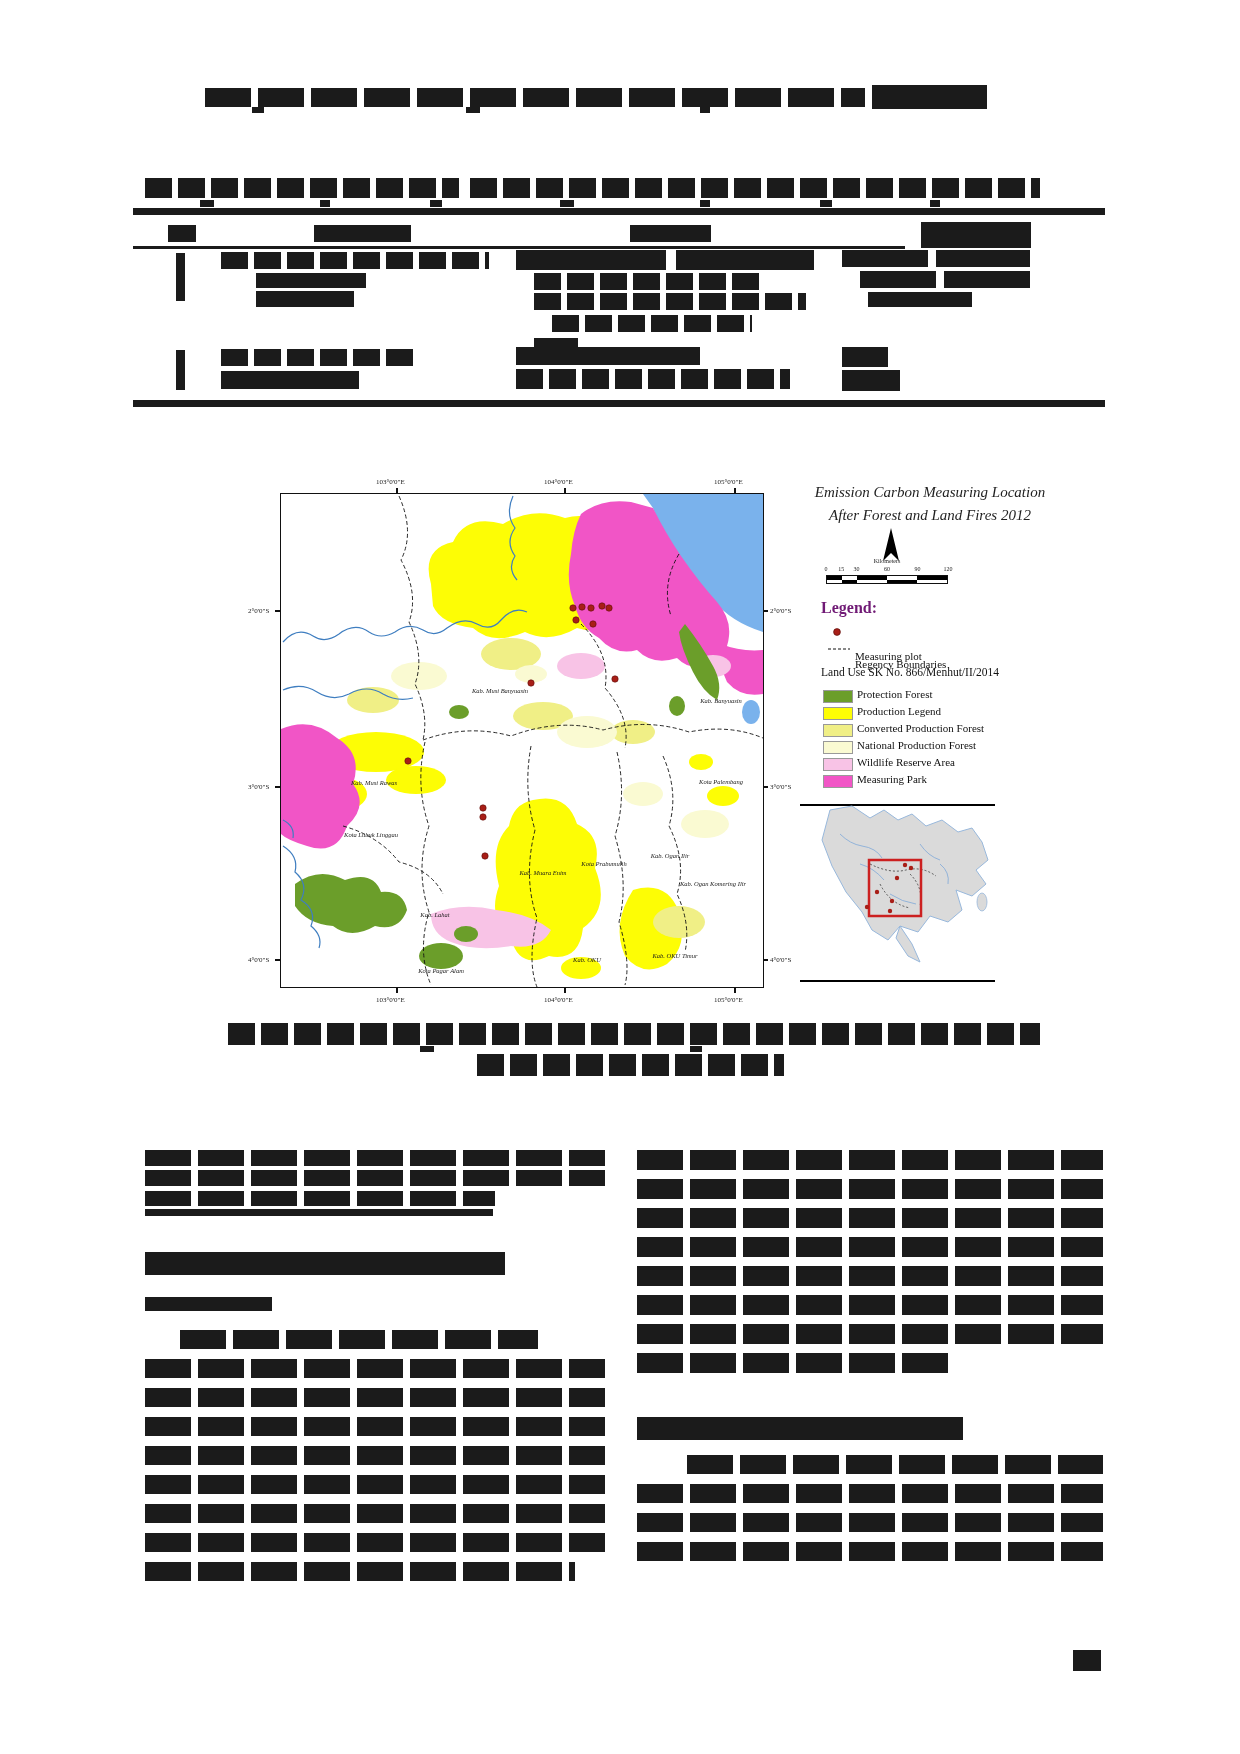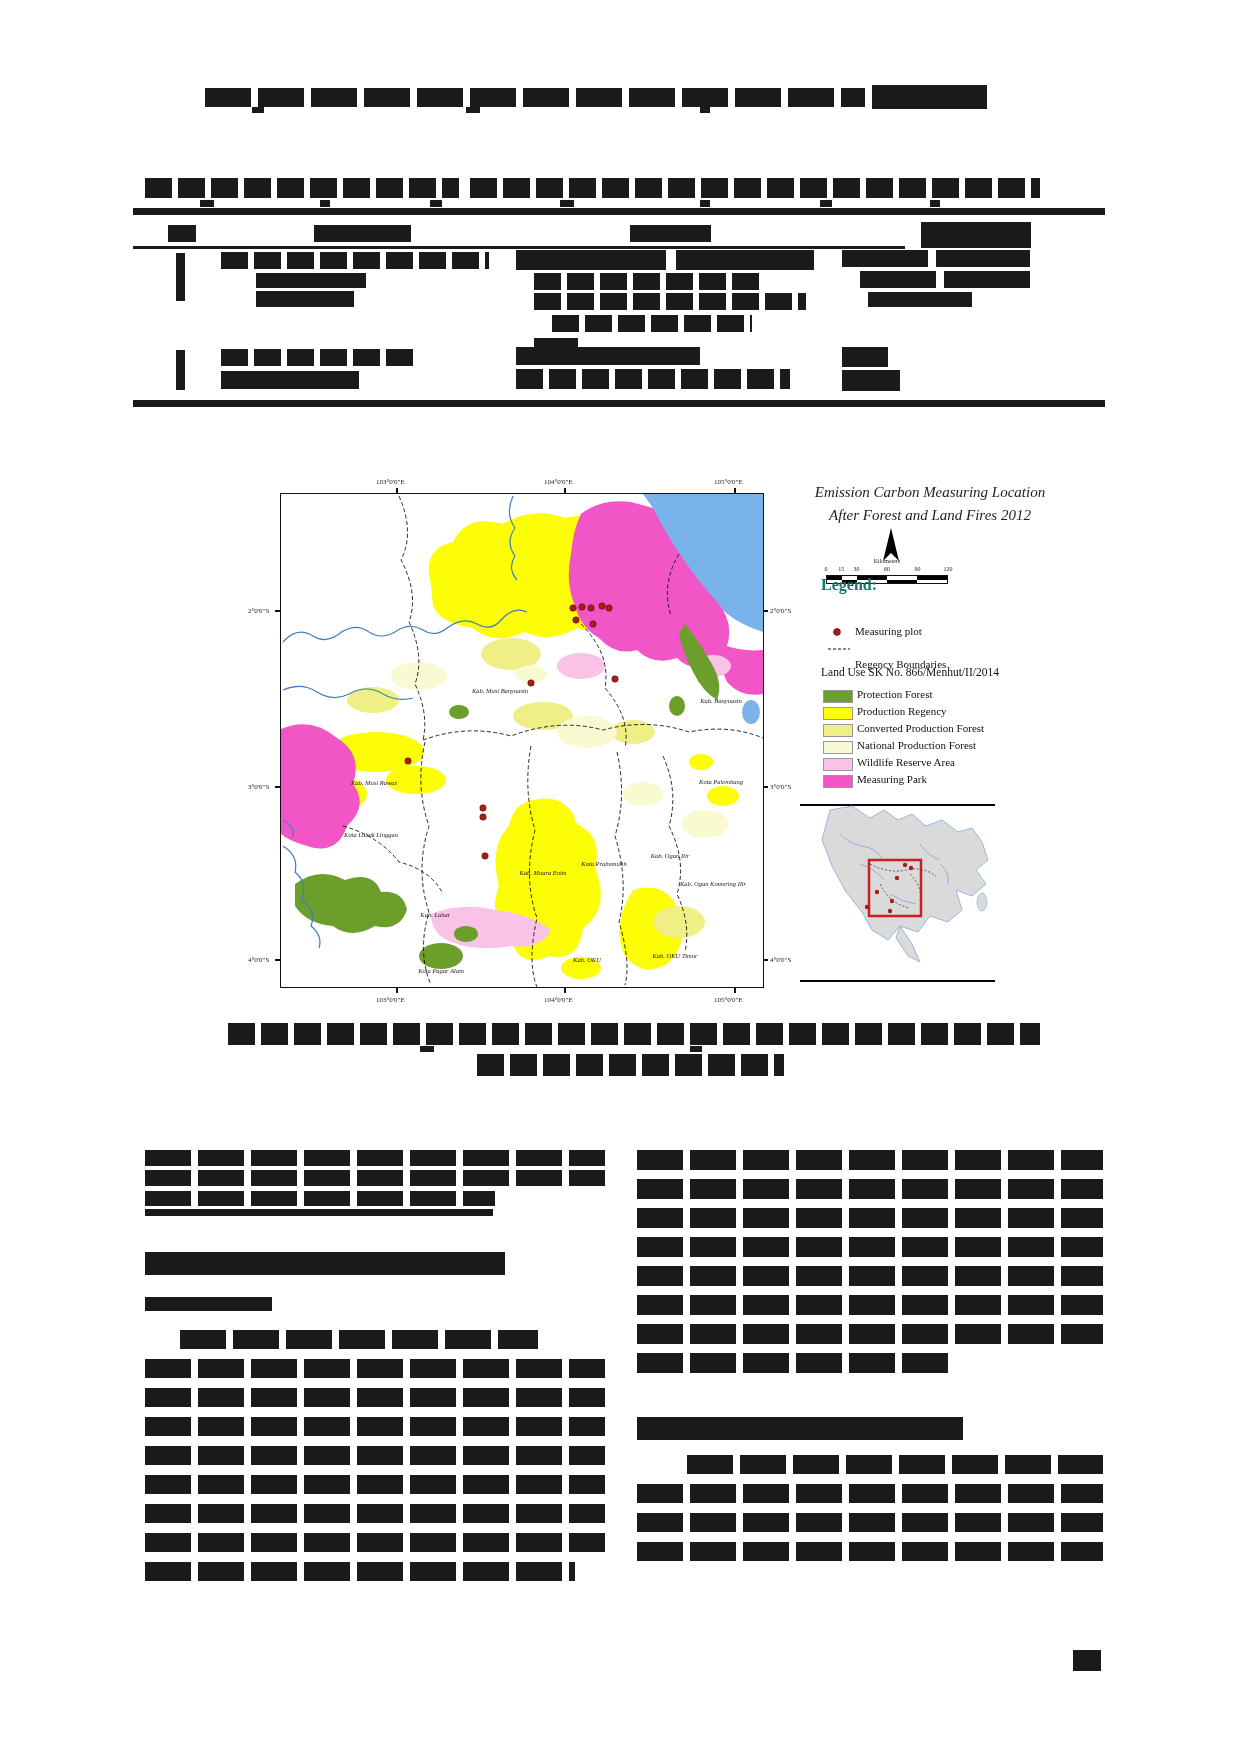--- a/index.html
+++ b/index.html
@@ -8,21 +8,21 @@
   
   .rs{position:absolute;background:#1b1b1b;}
   .rl{position:absolute;background-image:repeating-linear-gradient(90deg,#1b1b1b 0 46px,#ffffff 46px 53px);background-color:transparent;}
   .rw{position:absolute;background-image:repeating-linear-gradient(90deg,#1b1b1b 0 27px,#ffffff 27px 33px);}
   
   .mapframe{position:absolute;left:280px;top:493px;width:482px;height:493px;border:1.6px solid #111;box-sizing:content-box;background:#fff;}
   .ticklab{position:absolute;font-size:7px;color:#222;font-family:"Liberation Serif",serif;white-space:nowrap;}
   .tick{position:absolute;background:#111;}
   .fig-title{position:absolute;left:780px;top:481px;width:300px;text-align:center;color:#1f1f1f;
              font-size:15px;line-height:23px;font-family:"Liberation Serif",serif;font-style:italic;}
-  .legend-head{position:absolute;left:821px;top:576px;font-size:16px;font-weight:bold;color:#0f766e;}
+  .legend-head{position:absolute;left:821px;top:599px;font-size:16px;font-weight:bold;color:#701a75;}
   .leg-label{position:absolute;font-size:11px;color:#111;white-space:nowrap;}
   .swatch{position:absolute;width:28px;height:11px;border:0.5px solid #999;}
   .kmlab{position:absolute;left:826px;top:558px;width:122px;text-align:center;font-size:6px;color:#222;}
   .sbticks{position:absolute;left:826px;top:566px;width:130px;height:8px;font-size:6px;color:#222;}
   .sbticks span{position:absolute;top:0;transform:translateX(-50%);}
   .sbar{position:absolute;left:826px;top:575px;width:122px;height:9px;border:1px solid #111;box-sizing:border-box;}
   .sbar .seg{position:absolute;top:0;height:3.5px;}
   .sbar .seg2{position:absolute;bottom:0;height:3.5px;}
   .inset{position:absolute;left:800px;top:804px;width:195px;height:178px;background:#fff;}
   .badge{position:absolute;left:1073px;top:1650px;width:28px;height:21px;background:#1b1b1b;}
@@ -245,31 +245,31 @@
     <div class="seg2" style="left:12.5%;width:12.5%;background:#000"></div>
     <div class="seg2" style="left:25%;width:25%;background:#fff"></div>
     <div class="seg2" style="left:50%;width:25%;background:#000"></div>
     <div class="seg2" style="left:75%;width:25%;background:#fff"></div>
   </div>
 
   <div class="legend-head">Legend:</div>
   <svg style="position:absolute;left:831px;top:626px" width="12" height="12">
     <circle cx="6" cy="6" r="3.4" fill="var(--c-plot)" stroke="#5d0f0c" stroke-width="0.7"></circle>
   </svg>
-  <span class="leg-label" style="left:855px;top:625px">Measuring plot</span>
+  <span class="leg-label" style="left:855px;top:650px">Measuring plot</span>
   <svg style="position:absolute;left:828px;top:646px" width="22" height="6">
     <line x1="0" y1="3" x2="22" y2="3" stroke="#111" stroke-width="1" stroke-dasharray="3 2"></line>
   </svg>
   <span class="leg-label" style="left:855px;top:658px">Regency Boundaries</span>
   <span class="leg-label" style="left:821px;top:666px;font-size:11.5px">Land Use SK No. 866/Menhut/II/2014</span>
 
   <span class="swatch" style="left: 823px; top: 690px; background: rgb(107, 158, 42);"></span>
   <span class="leg-label" style="left:857px;top:688px">Protection Forest</span>
   <span class="swatch" style="left: 823px; top: 707px; background: rgb(253, 253, 5);"></span>
-  <span class="leg-label" style="left:857px;top:705px">Production Regency</span>
+  <span class="leg-label" style="left:857px;top:705px">Production Legend</span>
   <span class="swatch" style="left: 823px; top: 724px; background: rgb(240, 239, 134);"></span>
   <span class="leg-label" style="left:857px;top:722px">Converted Production Forest</span>
   <span class="swatch" style="left: 823px; top: 741px; background: rgb(250, 250, 210);"></span>
   <span class="leg-label" style="left:857px;top:739px">National Production Forest</span>
   <span class="swatch" style="left: 823px; top: 758px; background: rgb(248, 195, 230);"></span>
   <span class="leg-label" style="left:857px;top:756px">Wildlife Reserve Area</span>
   <span class="swatch" style="left: 823px; top: 775px; background: rgb(241, 85, 198);"></span>
   <span class="leg-label" style="left:857px;top:773px">Measuring Park</span>
 
   <div class="inset">

